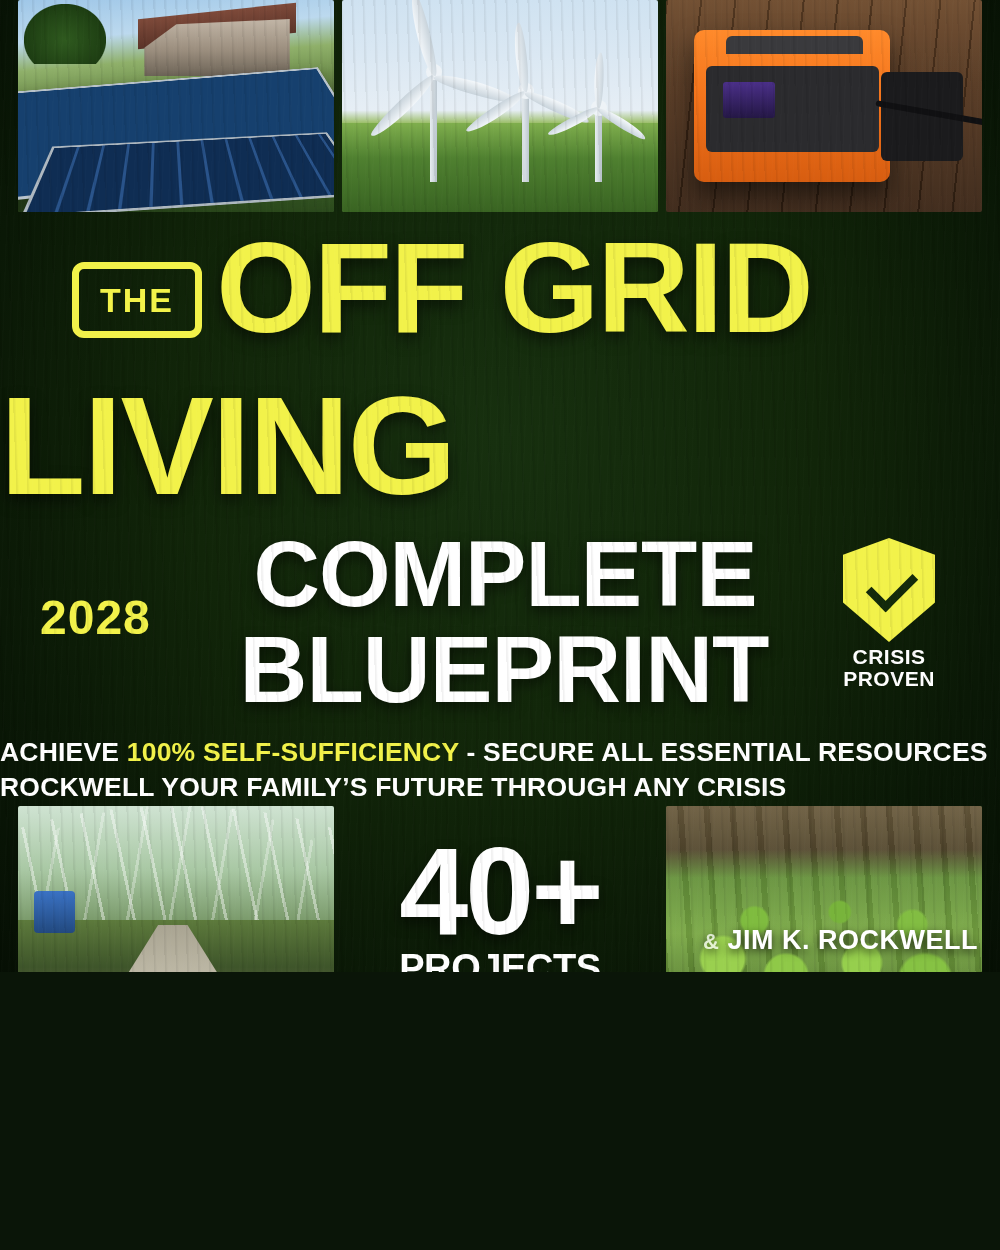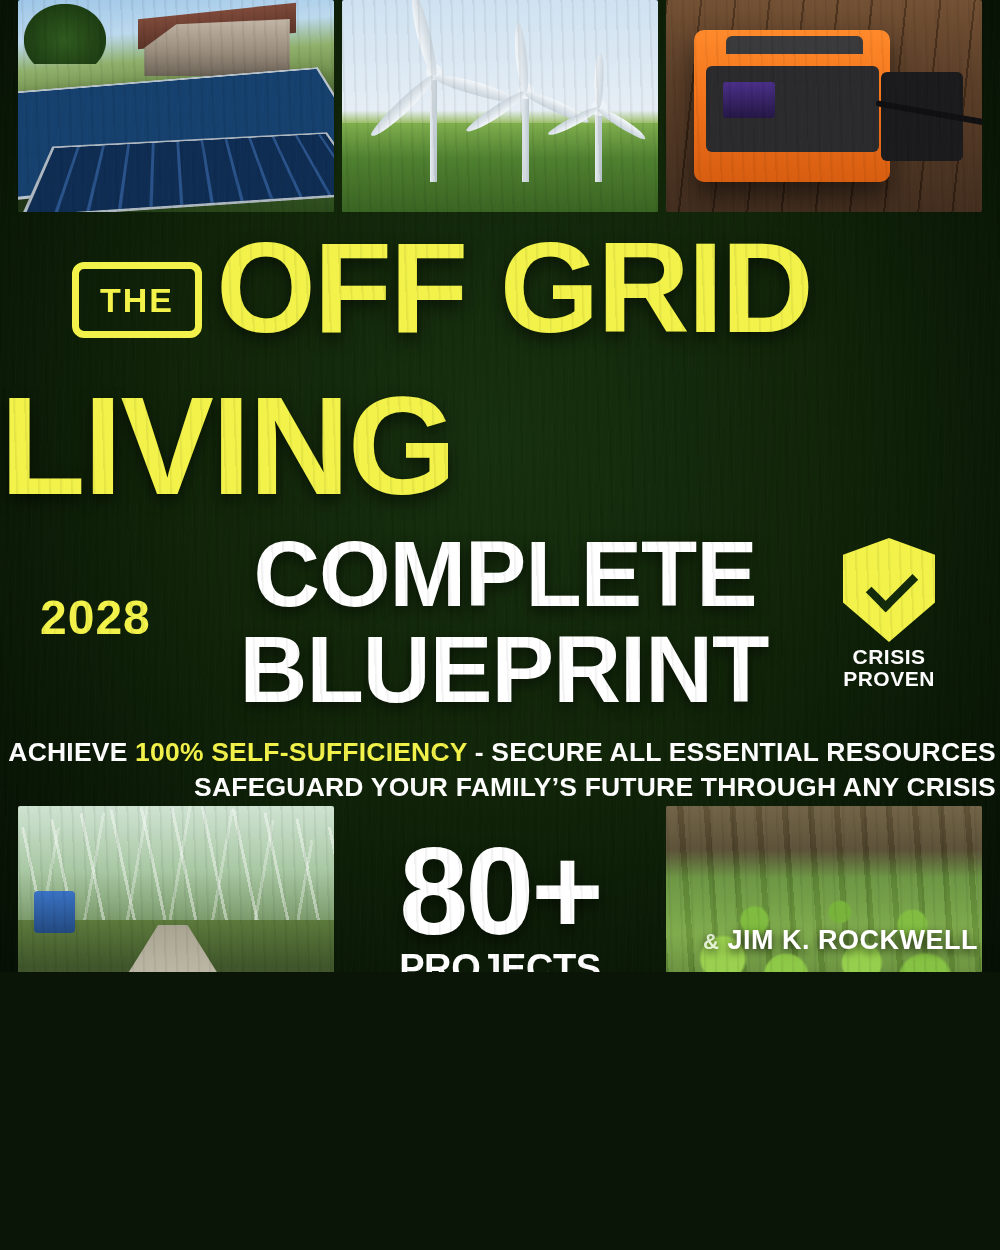--- a/index.html
+++ b/index.html
@@ -386,23 +386,23 @@
   .badge-crisis .bl {
     color: #ffffff;
     font-weight: 800;
     font-size: 21px;
     line-height: 1.05;
     letter-spacing: .5px;
   }
 
   .subline-wrap {
     position: absolute;
-    left: 0; right: 4px;
+    left: 0; right: 12px;
     top: 735px;
-    text-align: right;
+    text-align: left;
   }
   .subline {
     font-weight: 800;
     font-size: 26.5px;
     letter-spacing: .2px;
     color: #ffffff;
     line-height: 1.32;
   }
   .subline .hl { color: #f2f24a; }
 
@@ -523,35 +523,35 @@
       <div class="tick"></div>
     </div>
     <div class="bl">CRISIS</div>
     <div class="bl">PROVEN</div>
   </div>
 
   <div class="subline-wrap">
     <div class="subline">
       <span>ACHIEVE </span><span class="hl">100% SELF-SUFFICIENCY</span><span> - SECURE ALL ESSENTIAL RESOURCES</span>
     </div>
-    <div class="subline">SAFEGUARD YOUR FAMILY’S FUTURE THROUGH ANY CRISIS</div>
+    <div class="subline">ROCKWELL YOUR FAMILY’S FUTURE THROUGH ANY CRISIS</div>
   </div>
 
   <div class="photo-row row-mid">
 
     <div class="photo ph-green">
       <div class="arch"></div>
       <div class="ribs"></div>
       <div class="bed"></div>
       <div class="path"></div>
       <div class="barrel"></div>
     </div>
 
     <div class="mid-center">
-      <div class="big70">80+</div>
+      <div class="big70">40+</div>
       <div class="projects">PROJECTS</div>
     </div>
 
     <div class="photo ph-lettuce">
       <div class="soil"></div>
       <div class="rows"></div>
     </div>
 
   </div>
 

